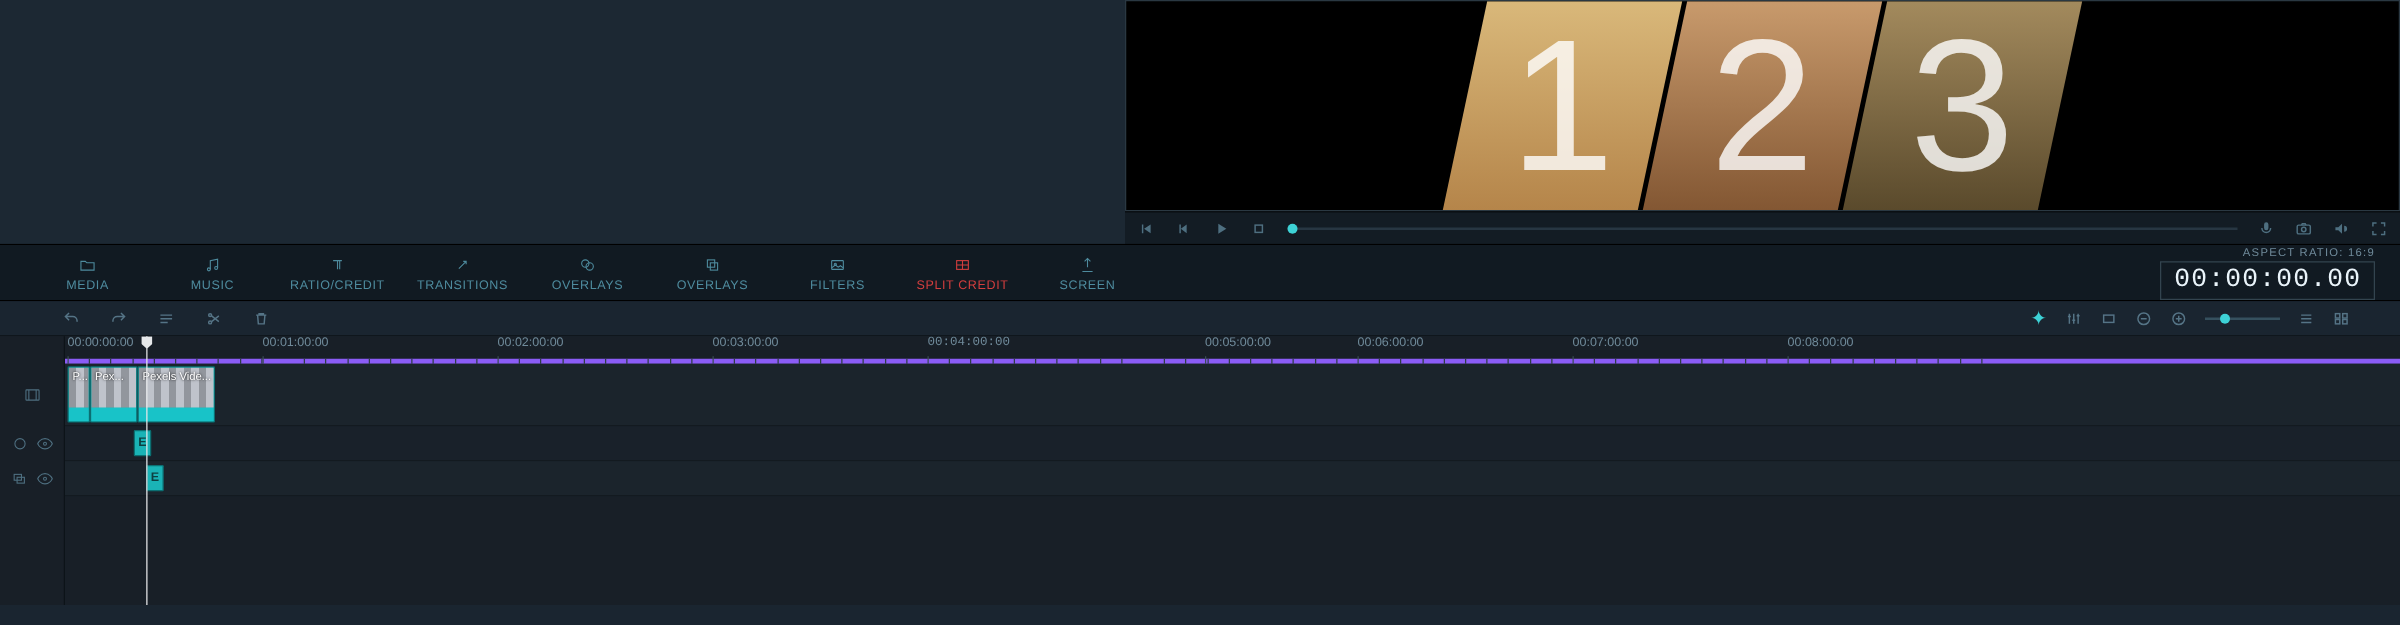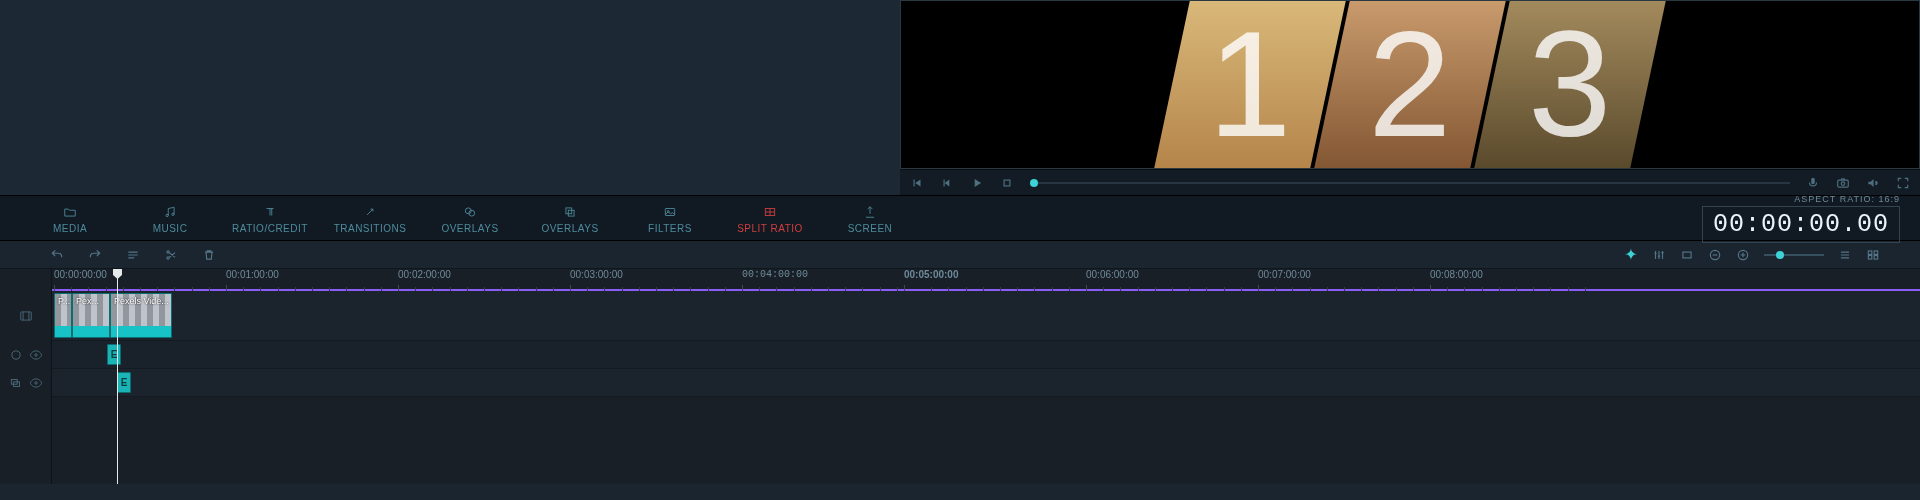--- a/index.html
+++ b/index.html
@@ -115,21 +115,21 @@
   }
   .nav .tab .glyph { height: 18px; display:flex; align-items:center; justify-content:center; margin-bottom: 2px; font-size: 16px; }
   .nav .tab.active { color: #d23e3e; }
   .nav .flex { flex: 1; }
   .nav .right {
     text-align: right;
     color: #6f8a9a;
   }
   .nav .right .ratio { font-size: 9px; letter-spacing: 1px; }
   .nav .right .tc {
-    font-size: 25px;
+    font-size: 21px;
     color: #eaf4fa;
     border: 1px solid #33444f;
     padding: 3px 10px;
     margin-top: 2px;
     font-family: "Courier New", monospace;
     letter-spacing: 1px;
   }
 
   
   .tl-toolbar {
@@ -175,21 +175,21 @@
   }
   .track-headers .th.small { height: 28px; }
 
   .tracks {
     flex: 1;
     position: relative;
   }
   .ruler {
     height: 22px;
     position: relative;
-    border-bottom: 2px solid #8b5cf6;
+    border-bottom: 4px solid #8b5cf6;
   }
   .ruler .major {
     position: absolute;
     top: 0;
     font-size: 10px;
     color: #6f8a9a;
   }
   .ruler .major::before {
     content:""; position:absolute; left:0; top:16px; width:1px; height:6px; background:#3a4b56;
   }
@@ -378,21 +378,21 @@
       </div>
     <div>FILTERS</div>
   </div>
   <div class="tab active">
     <div class="glyph">
         <svg viewBox="0 0 24 24" fill="none" stroke="currentColor" stroke-width="1.5">
           <rect x="4" y="6" width="16" height="12"></rect>
           <path d="M12 6v12M4 12h16"></path>
         </svg>
       </div>
-    <div>SPLIT RATIO</div>
+    <div>SPLIT CREDIT</div>
   </div>
   <div class="tab">
     <div class="glyph">
         <svg viewBox="0 0 24 24" fill="none" stroke="currentColor" stroke-width="1.5">
           <path d="M12 3v12M8 7l4-4 4 4M5 21h14"></path>
         </svg>
       </div>
     <div>SCREEN</div>
   </div>
   <div class="flex"></div>
@@ -508,21 +508,21 @@
         <div class="major" style="left: 2px;">00:00:00:00</div>
         <div class="minor" style="left: 19.2px;"></div>
         <div class="minor" style="left: 36.4px;"></div>
         <div class="minor" style="left: 53.6px;"></div>
         <div class="minor" style="left: 70.8px;"></div>
         <div class="minor" style="left: 88px;"></div>
         <div class="minor" style="left: 105.2px;"></div>
         <div class="minor" style="left: 122.4px;"></div>
         <div class="minor" style="left: 139.6px;"></div>
         <div class="minor" style="left: 156.8px;"></div>
-        <div class="major" style="left: 174px;">00:01:00:00</div>
+        <div class="major" style="left: 158px;">00:01:00:00</div>
         <div class="minor" style="left: 191.2px;"></div>
         <div class="minor" style="left: 208.4px;"></div>
         <div class="minor" style="left: 225.6px;"></div>
         <div class="minor" style="left: 242.8px;"></div>
         <div class="minor" style="left: 260px;"></div>
         <div class="minor" style="left: 277.2px;"></div>
         <div class="minor" style="left: 294.4px;"></div>
         <div class="minor" style="left: 311.6px;"></div>
         <div class="minor" style="left: 328.8px;"></div>
         <div class="major" style="left: 346px;">00:02:00:00</div>
@@ -548,21 +548,21 @@
         <div class="major" style="left: 690px; font-family: Liberation Mono, monospace;">00:04:00:00</div>
         <div class="minor" style="left: 707.2px;"></div>
         <div class="minor" style="left: 724.4px;"></div>
         <div class="minor" style="left: 741.6px;"></div>
         <div class="minor" style="left: 758.8px;"></div>
         <div class="minor" style="left: 776px;"></div>
         <div class="minor" style="left: 793.2px;"></div>
         <div class="minor" style="left: 810.4px;"></div>
         <div class="minor" style="left: 827.6px;"></div>
         <div class="minor" style="left: 844.8px;"></div>
-        <div class="major" style="left: 852px; font-weight: bold;">00:05:00:00</div>
+        <div class="major" style="left: 912px;">00:05:00:00</div>
         <div class="minor" style="left: 879.2px;"></div>
         <div class="minor" style="left: 896.4px;"></div>
         <div class="minor" style="left: 913.6px;"></div>
         <div class="minor" style="left: 930.8px;"></div>
         <div class="minor" style="left: 948px;"></div>
         <div class="minor" style="left: 965.2px;"></div>
         <div class="minor" style="left: 982.4px;"></div>
         <div class="minor" style="left: 999.6px;"></div>
         <div class="minor" style="left: 1016.8px;"></div>
         <div class="major" style="left: 1034px;">00:06:00:00</div>

